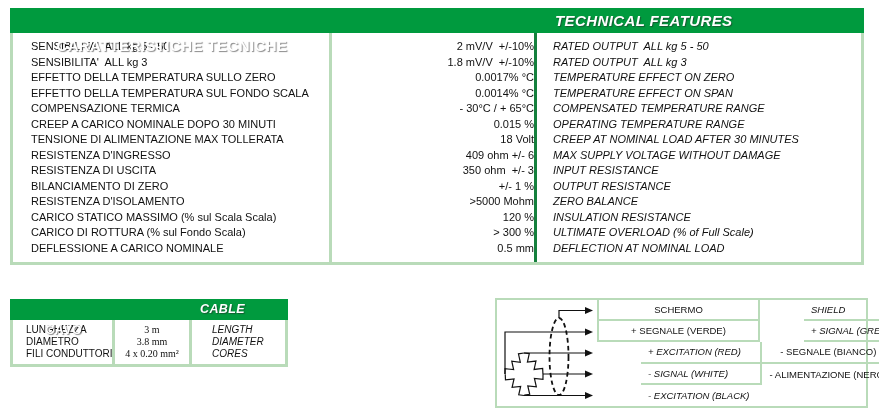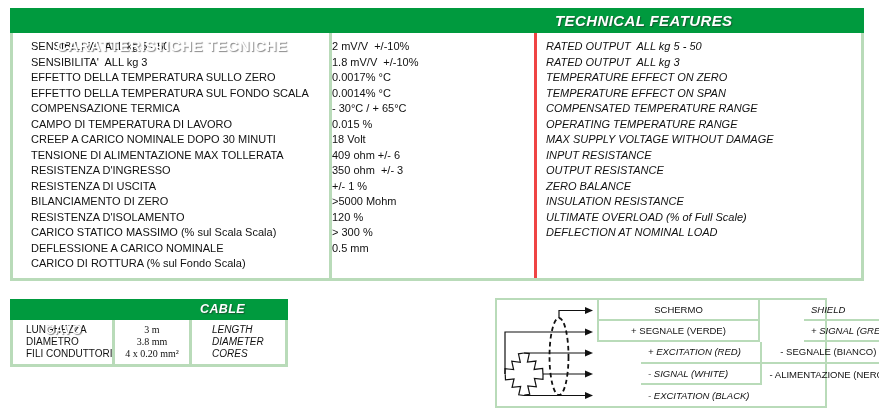--- a/index.html
+++ b/index.html
@@ -33,22 +33,22 @@
   .main-table .title-en-abs { left: 545px; }
   .mt-body {
     display: grid;
     grid-template-columns: 319px 205px 1fr;
     border: 3px solid #b9dbb9;
     border-top: none;
     background: #ffffff;
   }
   .mt-col { padding: 6px 0 6px 0; }
   .mt-col-it { border-right: 3px solid #b9dbb9; padding-left: 18px; }
-  .mt-col-val { border-right: 3px solid #ef4444; text-align: left; }
-  .mt-col-en { padding-left: 9px; font-style: italic; }
+  .mt-col-val { border-right: 3px solid #15803d; text-align: right; padding-left: 32px; }
+  .mt-col-en { padding-left: 16px; font-style: italic; }
   .mt-col .line { display: block; line-height: 15.5px; font-size: 11px; white-space: pre; }
 
   
   .cable-table { position: absolute; left: 10px; top: 299px; width: 278px; }
   .cable-table .green-bar {
     height: 21px; line-height: 21px; font-size: 12.5px;
     padding-left: 12px; letter-spacing: 0.4px;
   }
   .cable-table .title-en-abs { left: 190px; }
   .ct-body {
@@ -60,21 +60,21 @@
   }
   .ct-col { padding: 4px 0 5px 0; }
   .ct-col-it { border-right: 3px solid #b9dbb9; padding-left: 13px; }
   .ct-col-val { border-right: 3px solid #b9dbb9; text-align: center; font-family: Liberation Serif, serif; }
   .ct-col-en { padding-left: 20px; font-style: italic; }
   .ct-col .line { display: block; line-height: 11.8px; font-size: 10px; white-space: pre; }
 
   
   .wiring-table {
     position: absolute; left: 495px; top: 298px;
-    width: 332px; height: 110px;
+    width: 373px; height: 110px;
     border: 2px solid #b9dbb9;
     background: #ffffff;
     display: grid;
     grid-template-columns: 100px 163px 1fr;
     grid-template-rows: repeat(5, 1fr);
   }
   .wt-diagram { grid-column: 1; grid-row: 1 / 6; display: flex; align-items: center; justify-content: center; }
   .wt-it {
     border-left: 2px solid #b9dbb9; border-right: 2px solid #b9dbb9;
     border-bottom: 2px solid #b9dbb9;
@@ -98,30 +98,29 @@
       <span>CARATTERISTICHE TECNICHE</span>
       <span class="title-en-abs">TECHNICAL FEATURES</span>
     </div>
     <div class="mt-body">
       <div class="mt-col mt-col-it">
         <span class="line">SENSIBILITA'  ALL kg 5 - 50</span>
         <span class="line">SENSIBILITA'  ALL kg 3</span>
         <span class="line">EFFETTO DELLA TEMPERATURA SULLO ZERO</span>
         <span class="line">EFFETTO DELLA TEMPERATURA SUL FONDO SCALA</span>
         <span class="line">COMPENSAZIONE TERMICA</span>
-        <span class="line">CAMPO DI TEMPERATURA DI LAVORO</span>
         <span class="line">CREEP A CARICO NOMINALE DOPO 30 MINUTI</span>
         <span class="line">TENSIONE DI ALIMENTAZIONE MAX TOLLERATA</span>
         <span class="line">RESISTENZA D'INGRESSO</span>
         <span class="line">RESISTENZA DI USCITA</span>
         <span class="line">BILANCIAMENTO DI ZERO</span>
         <span class="line">RESISTENZA D'ISOLAMENTO</span>
         <span class="line">CARICO STATICO MASSIMO (% sul Scala Scala)</span>
+        <span class="line">CARICO DI ROTTURA (% sul Fondo Scala)</span>
         <span class="line">DEFLESSIONE A CARICO NOMINALE</span>
-        <span class="line">CARICO DI ROTTURA (% sul Fondo Scala)</span>
       </div>
       <div class="mt-col mt-col-val">
         <span class="line">2 mV/V  +/-10%</span>
         <span class="line">1.8 mV/V  +/-10%</span>
         <span class="line">0.0017% °C</span>
         <span class="line">0.0014% °C</span>
         <span class="line">- 30°C / + 65°C</span>
         <span class="line">0.015 %</span>
         <span class="line">18 Volt</span>
         <span class="line">409 ohm +/- 6</span>
@@ -132,20 +131,21 @@
         <span class="line">&gt; 300 %</span>
         <span class="line">0.5 mm</span>
       </div>
       <div class="mt-col mt-col-en">
         <span class="line">RATED OUTPUT  ALL kg 5 - 50</span>
         <span class="line">RATED OUTPUT  ALL kg 3</span>
         <span class="line">TEMPERATURE EFFECT ON ZERO</span>
         <span class="line">TEMPERATURE EFFECT ON SPAN</span>
         <span class="line">COMPENSATED TEMPERATURE RANGE</span>
         <span class="line">OPERATING TEMPERATURE RANGE</span>
+        <span class="line">CREEP AT NOMINAL LOAD AFTER 30 MINUTES</span>
         <span class="line">MAX SUPPLY VOLTAGE WITHOUT DAMAGE</span>
         <span class="line">INPUT RESISTANCE</span>
         <span class="line">OUTPUT RESISTANCE</span>
         <span class="line">ZERO BALANCE</span>
         <span class="line">INSULATION RESISTANCE</span>
         <span class="line">ULTIMATE OVERLOAD (% of Full Scale)</span>
         <span class="line">DEFLECTION AT NOMINAL LOAD</span>
       </div>
     </div>
   </section>

